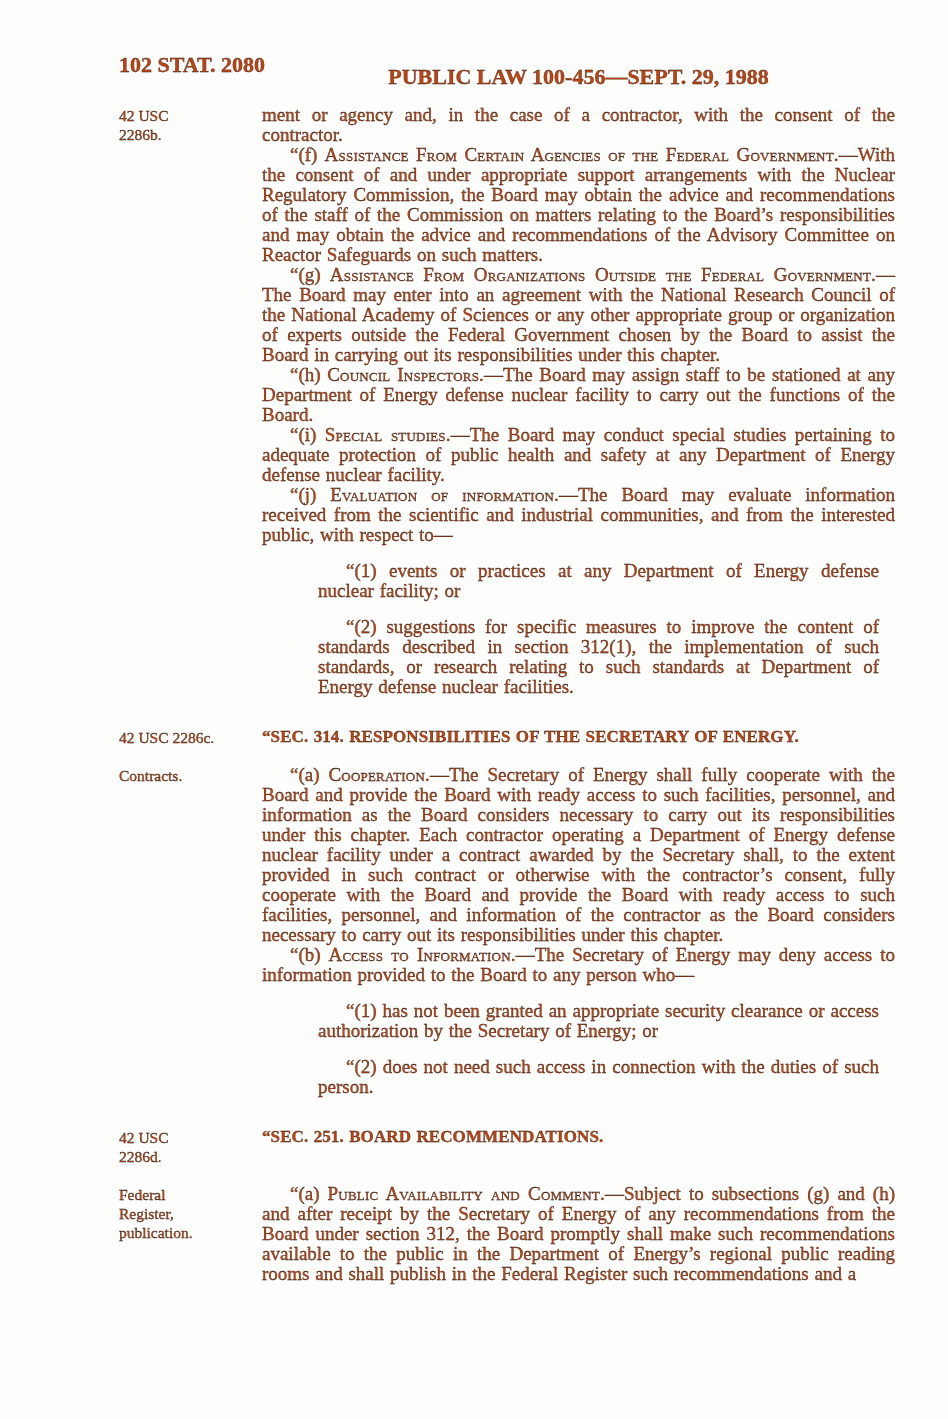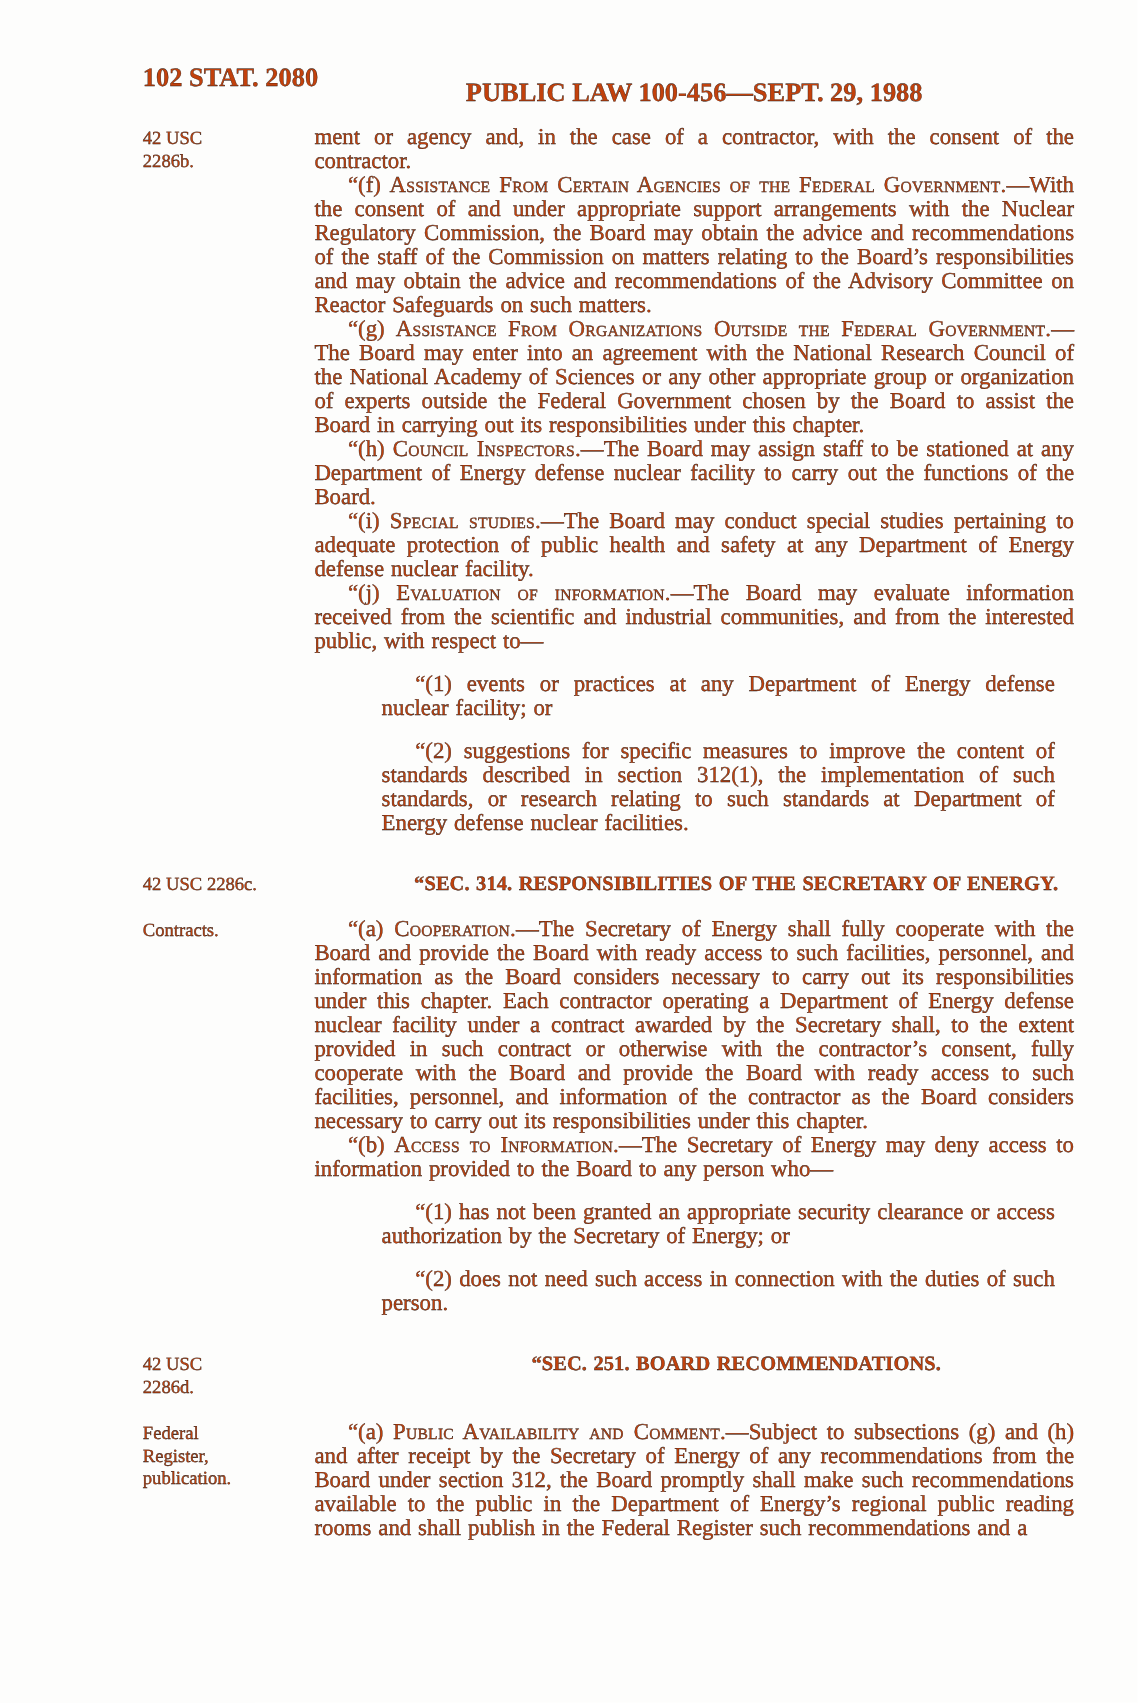--- a/index.html
+++ b/index.html
@@ -41,21 +41,21 @@
     margin-top: 12px;
   }
   .content {
     margin-top: 25px;
     padding-left: 119px;
   }
   .block {
     display: flex;
     align-items: flex-start;
   }
-  .block.mt-heading { margin-top: 14px; gap: 35px; }
+  .block.mt-heading { margin-top: 14px; }
   .block.mt-para    { margin-top: 18px; }
   .note-col {
     width: 143px;
     flex: none;
     font-size: 15.5px;
     line-height: 19px;
     padding-top: 1px;
   }
   .note-col .note-text {
     display: block;
@@ -81,21 +81,21 @@
   }
   .sc {
     font-variant: small-caps;
     letter-spacing: 0.2px;
   }
   .sec-heading {
     margin: 0;
     font-size: 17px;
     font-weight: bold;
     line-height: 20px;
-    text-align: center;
+    text-align: left;
     text-indent: 0;
     letter-spacing: 0.1px;
   }
 </style>
 </head>
 <body>
 
 <div class="page">
 
   <div class="page-header">

